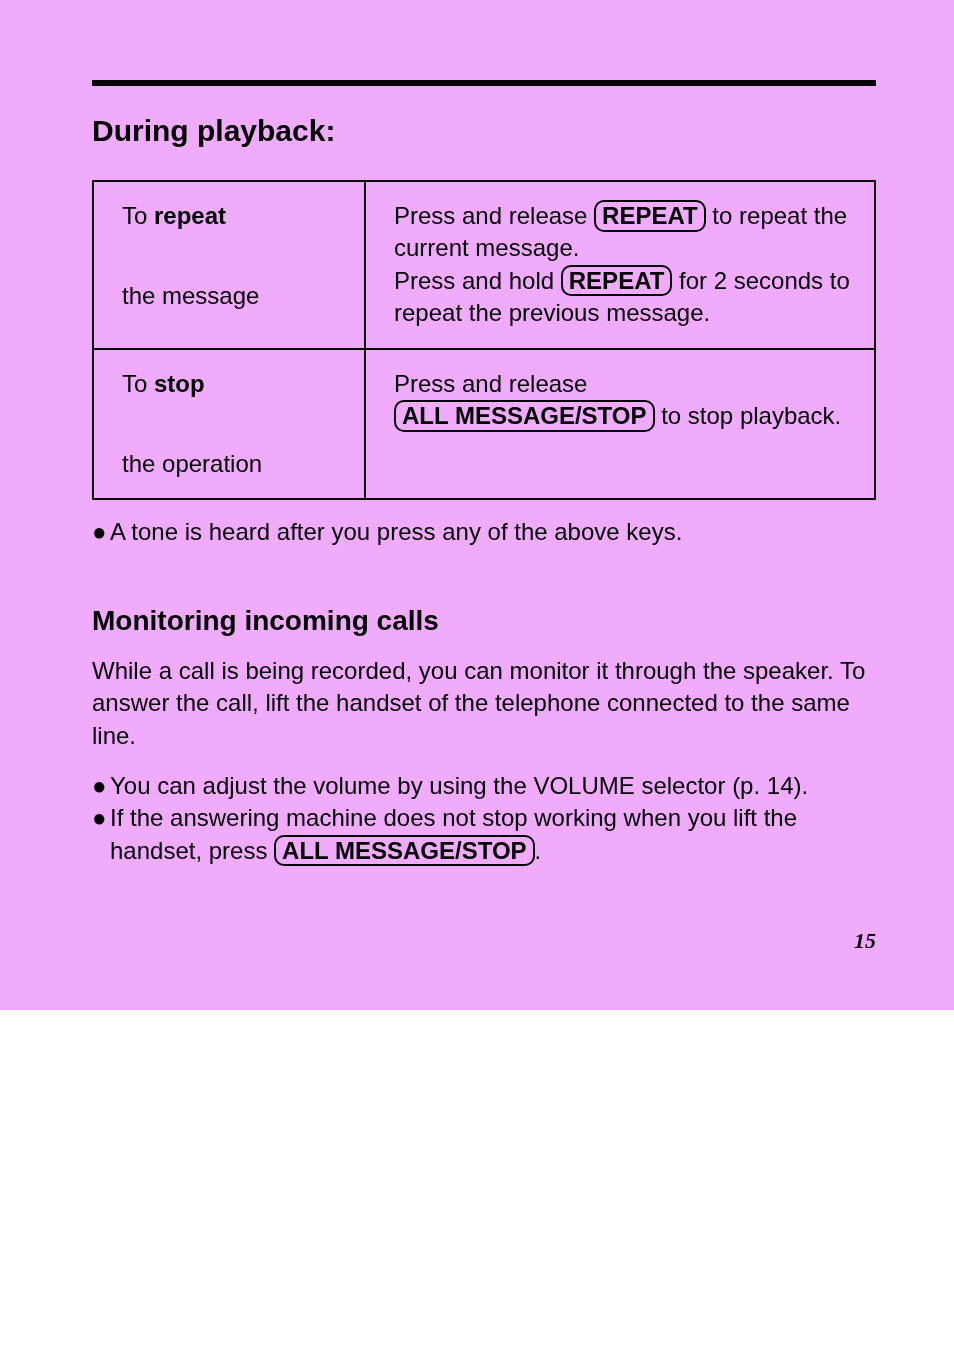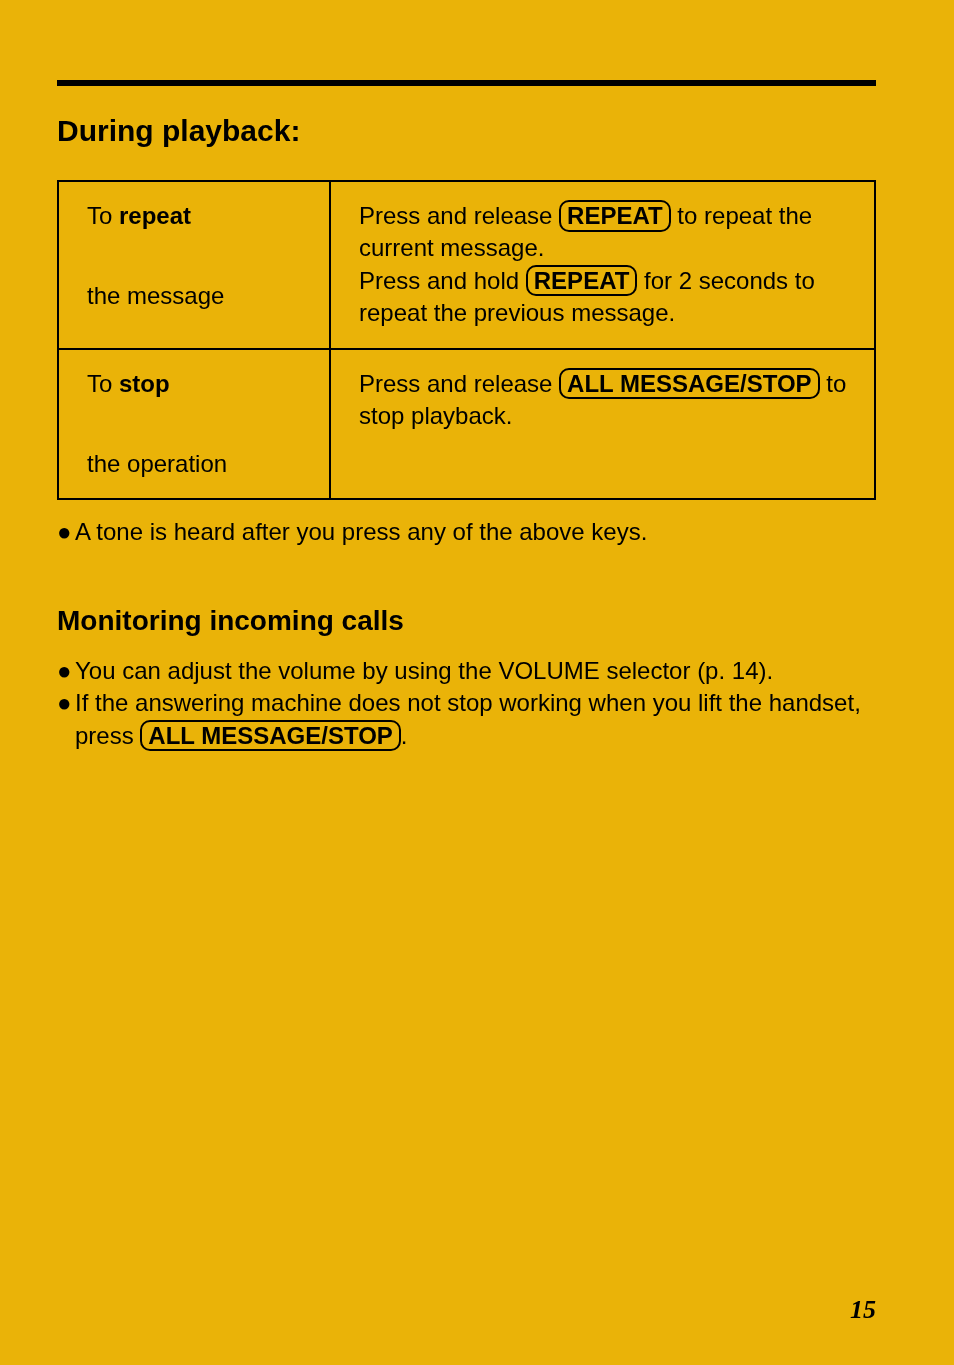--- a/index.html
+++ b/index.html
@@ -4,25 +4,25 @@
 <style>
   html, body {
     margin: 0;
     padding: 0;
     background: #fff;
     font-family: Arial, Helvetica, sans-serif;
     color: #000;
   }
   .page {
     width: 954px;
-    height: 1365px;
+    height: 1010px;
     box-sizing: border-box;
-    padding: 80px 78px 40px 57px;
+    padding: 80px 78px 40px 92px;
     position: relative;
-    background: #eab308;
+    background: #f0abfc;
   }
   .top-rule {
     border: none;
     border-top: 6px solid #000;
     margin: 0 0 28px 0;
   }
   .h1 {
     font-size: 30px;
     font-weight: bold;
     margin: 0 0 32px 0;
@@ -82,22 +82,22 @@
     flex: 0 0 18px;
     font-size: 24px;
     line-height: 1.35;
   }
   .bullet-text {
     flex: 1 1 auto;
   }
   .page-number {
     position: absolute;
     right: 78px;
-    bottom: 40px;
-    font-size: 26px;
+    bottom: 56px;
+    font-size: 22px;
     font-style: italic;
     font-weight: bold;
     font-family: Georgia, "Times New Roman", serif;
   }
 </style>
 </head>
 <body>
 
 <div class="page">
   <hr class="top-rule">
@@ -130,20 +130,21 @@
 
   <div class="bullets" style="margin-top:16px;">
     <div class="bullet-row">
       <div class="bullet-dot">●</div>
       <div class="bullet-text">A tone is heard after you press any of the above keys.</div>
     </div>
   </div>
 
   <div class="h2">Monitoring incoming calls</div>
 
+  <p class="para">While a call is being recorded, you can monitor it through the speaker. To answer the call, lift the handset of the telephone connected to the same line.</p>
 
   <div class="bullets">
     <div class="bullet-row">
       <div class="bullet-dot">●</div>
       <div class="bullet-text">You can adjust the volume by using the VOLUME selector (p. 14).</div>
     </div>
     <div class="bullet-row">
       <div class="bullet-dot">●</div>
       <div class="bullet-text">
         <span>If the answering machine does not stop working when you lift the handset, press </span><span class="keycap">ALL MESSAGE/STOP</span><span>.</span>

